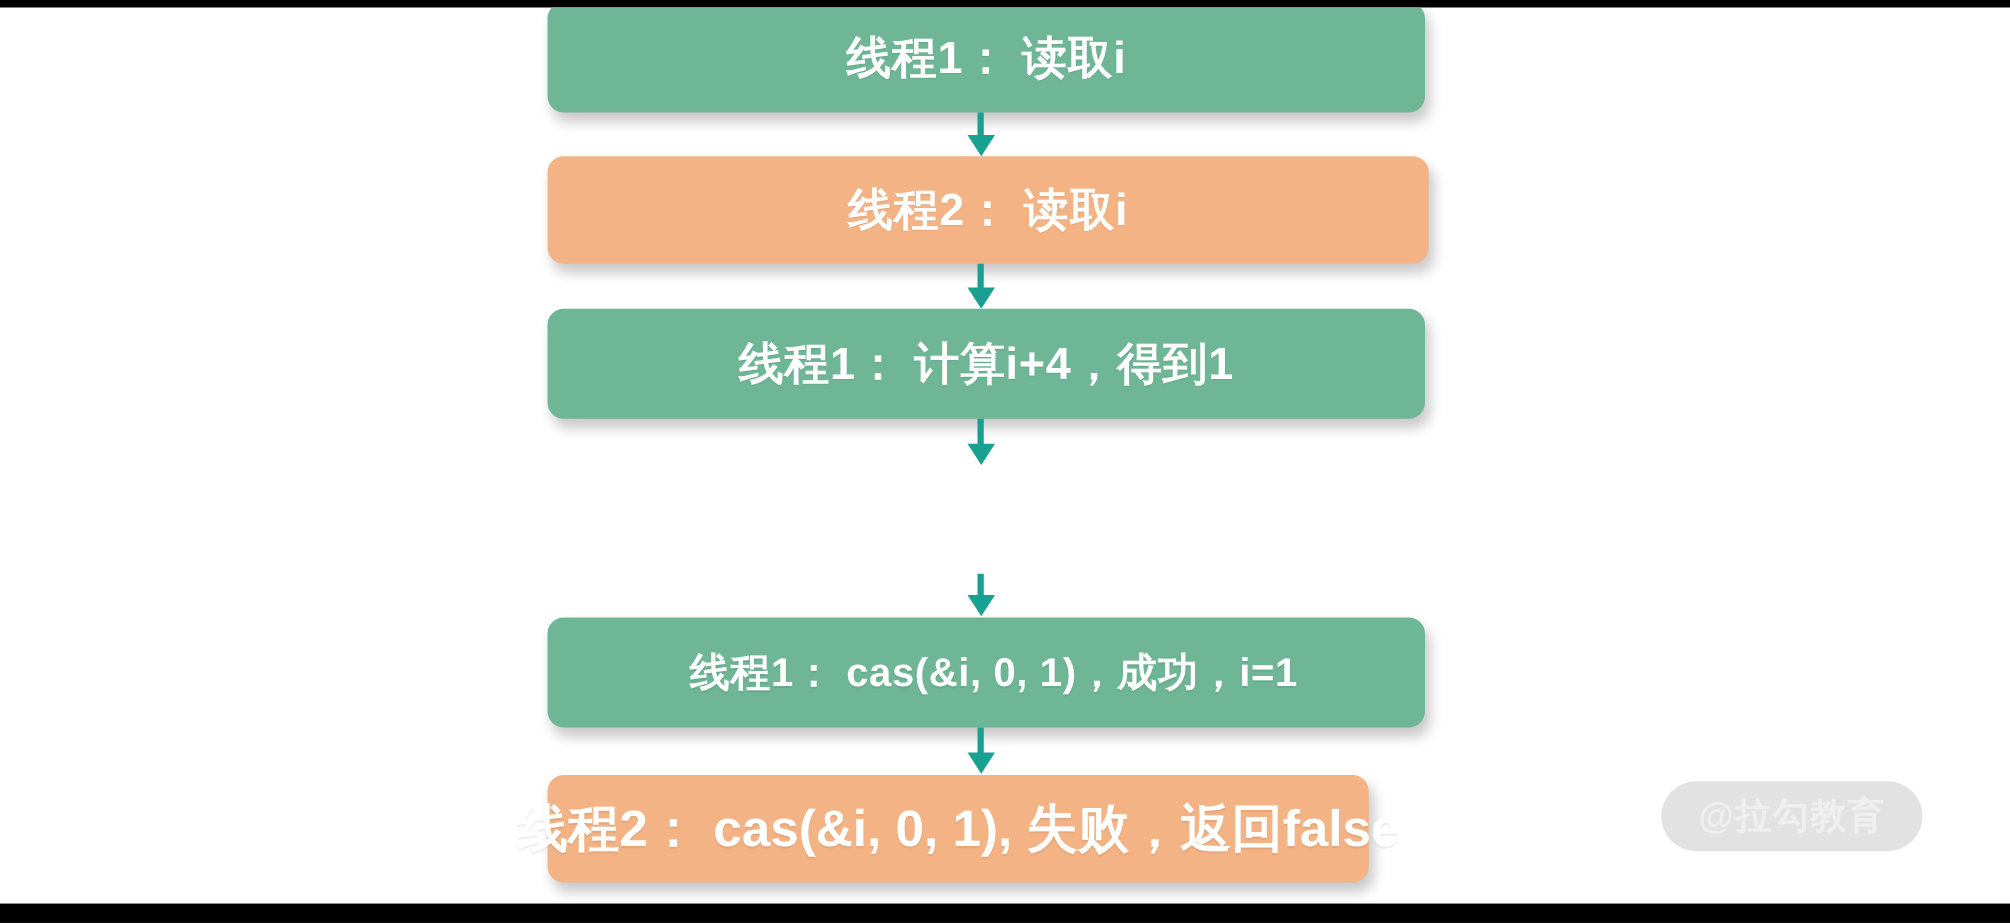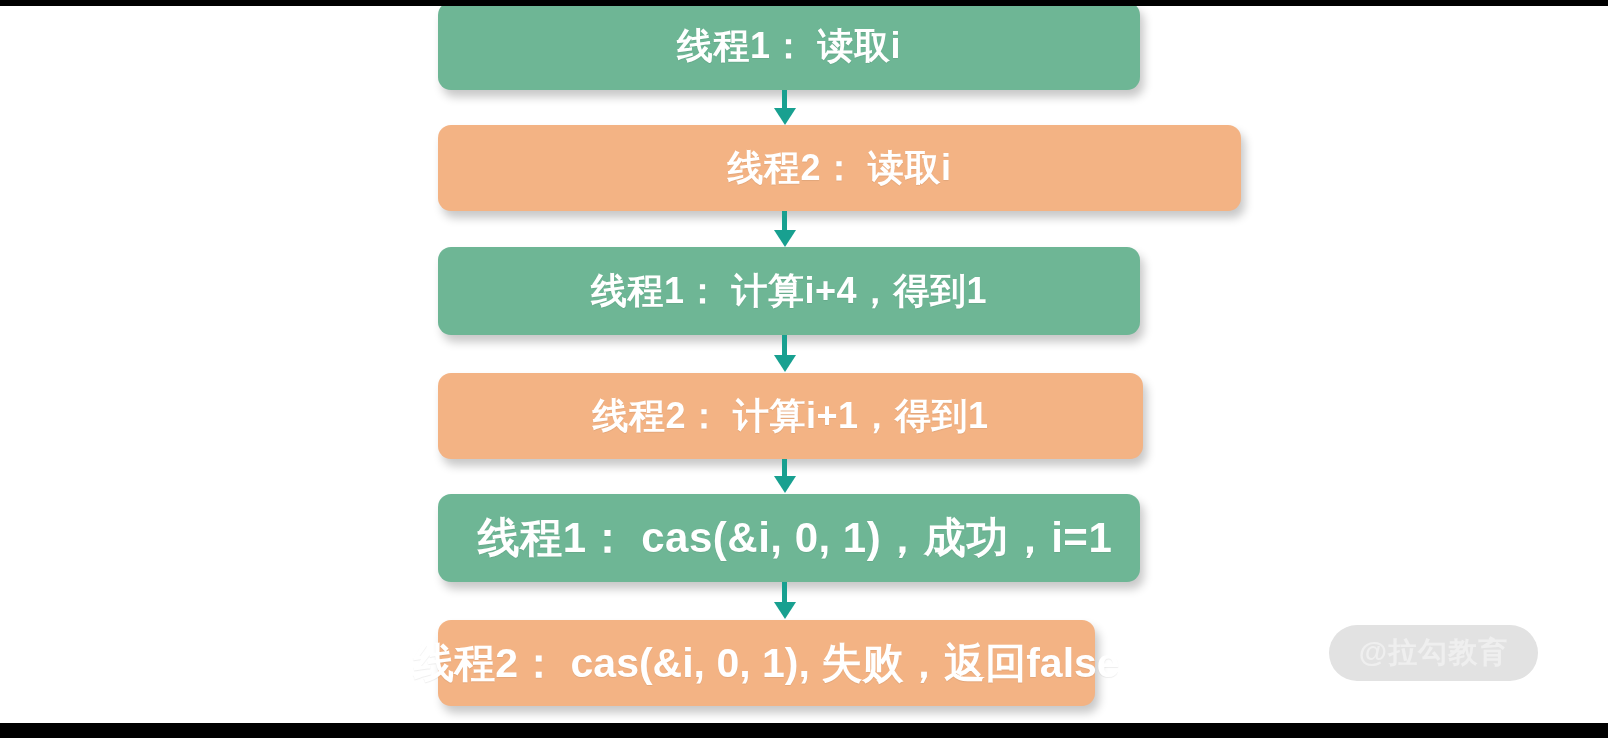--- a/index.html
+++ b/index.html
@@ -59,29 +59,29 @@
   .flow-box.orange { background: #F3B384; }
 
   .flow-box .label {
     display: block;
     line-height: 1;
     text-shadow: 0 1px 1px rgba(0,0,0,0.07);
   }
 
   
   #box-1 { left: 438px; top:  -4px; width: 702px; height: 88px;  }
-  #box-2 { left: 438px; top: 119px; width: 803px; height: 86px;  }
+  #box-2 { left: 438px; top: 119px; width: 705px; height: 86px;  }
   #box-3 { left: 438px; top: 241px; width: 702px; height: 88px;  }
   #box-4 { left: 438px; top: 367px; width: 705px; height: 86px;  }
   #box-5 { left: 438px; top: 488px; width: 702px; height: 88px;  }
   #box-6 { left: 438px; top: 614px; width: 657px; height: 86px;  }
 
   #box-1 .label, #box-2 .label { font-size: 36px; }
   #box-3 .label, #box-4 .label { font-size: 36px; }
-  #box-5 .label { font-size: 42px; margin-left: 12px; }
+  #box-5 .label { font-size: 32px; margin-left: 12px; }
   #box-6 .label { font-size: 41px; letter-spacing: 0px; }
 
   
   .arrow {
     position: absolute;
     left: 774px;
     width: 22px;
   }
   .arrow .shaft {
     position: absolute;
@@ -168,23 +168,20 @@
 
     <div class="flow-box green" id="box-3">
       <span class="label">线程1： 计算i+4，得到1</span>
     </div>
 
     <div class="arrow" id="arrow-3">
       <div class="shaft"></div>
       <div class="head"></div>
     </div>
 
-    <div class="flow-box orange" id="box-4">
-      <span class="label">线程2： 计算i+1，得到1</span>
-    </div>
 
     <div class="arrow" id="arrow-4">
       <div class="shaft"></div>
       <div class="head"></div>
     </div>
 
     <div class="flow-box green" id="box-5">
       <span class="label">线程1： cas(&amp;i, 0, 1)，成功，i=1</span>
     </div>
 

